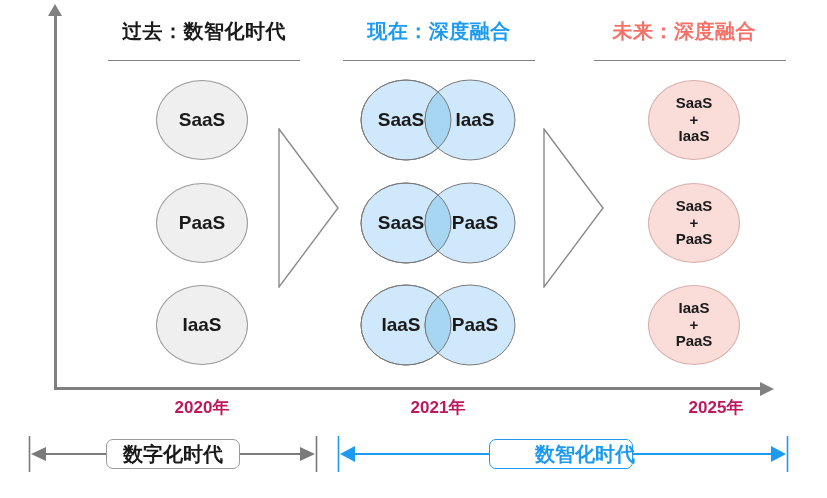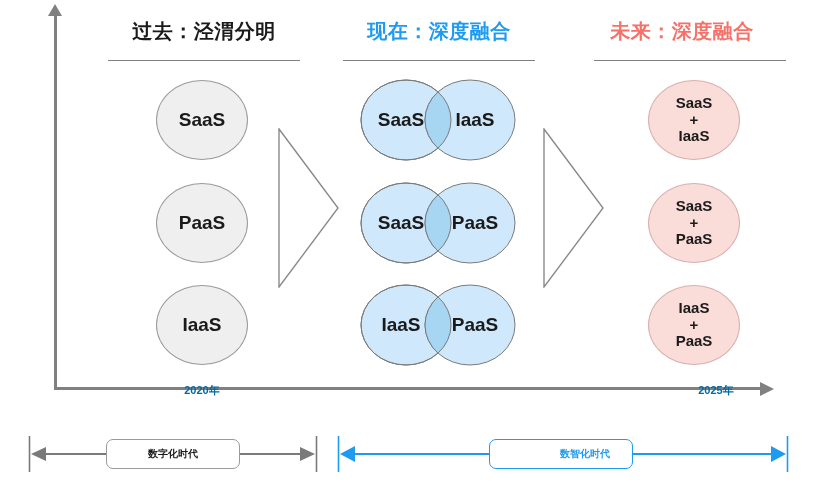--- a/index.html
+++ b/index.html
@@ -120,67 +120,67 @@
   }
   .venn-label.left  { left: 2px;  justify-content: center; }
   .venn-label.right { left: 76px; justify-content: center; }
 
   
   .chevron { position: absolute; }
 
   
   .year {
     position: absolute;
-    top: 378px;
+    top: 396px;
     height: 24px;
     line-height: 24px;
     text-align: center;
-    font-size: 11px;
-    font-weight: bold;
-    color: #0369a1;
+    font-size: 17px;
+    font-weight: bold;
+    color: #be185d;
     white-space: nowrap;
   }
 
   
   .era { position: absolute; top: 430px; height: 48px; }
   .era svg { display: block; }
   .era-pill {
     position: absolute;
     top: 9px;
     height: 30px;
     box-sizing: border-box;
     border-radius: 7px;
     background: #ffffff;
     display: flex;
     align-items: center;
     justify-content: center;
-    font-size: 10px;
+    font-size: 20px;
     font-weight: bold;
     white-space: nowrap;
   }
   .era-pill.gray { border: 1px solid #9a9a9a; color: #1a1a1a; }
   .era-pill.blue { border: 1px solid #1e9bf0; color: #1e9bf0; }
 </style>
 </head>
 <body>
 
 <div id="stage">
 
   <div class="axis-v-head"></div>
   <div class="axis-v"></div>
   <div class="axis-h"></div>
   <div class="axis-h-head"></div>
 
-  <div class="col-header" style="left:108px; width:192px; color:#1a1a1a;">过去：泾渭分明</div>
+  <div class="col-header" style="left:108px; width:192px; color:#1a1a1a;">过去：数智化时代</div>
   <div class="col-rule" style="left:108px; width:192px;"></div>
 
   <div class="col-header" style="left:343px; width:192px; color:#1e9bf0;">现在：深度融合</div>
   <div class="col-rule" style="left:343px; width:192px;"></div>
 
-  <div class="col-header" style="left:586px; width:192px; color:#f4726a;">未来：深度融合</div>
+  <div class="col-header" style="left:564px; width:192px; color:#f4726a;text-align:right;">未来：深度融合</div>
   <div class="col-rule" style="left:594px; width:192px;"></div>
 
   <div class="circle circle-past" style="left:156px; top:80px;">SaaS</div>
   <div class="circle circle-past" style="left:156px; top:183px;">PaaS</div>
   <div class="circle circle-past" style="left:156px; top:285px;">IaaS</div>
 
   <div class="chevron" style="left:278px; top:128px;">
     <svg width="62" height="160" viewBox="0 0 62 160">
       <polygon points="1,1 60,80 1,159" fill="none" stroke="#8a8a8a" stroke-width="1.4"></polygon>
     </svg>
@@ -262,20 +262,21 @@
   </div>
   <div class="circle circle-future" style="left:648px; top:285px;">
     <div>
       <div>IaaS</div>
       <div>+</div>
       <div>PaaS</div>
     </div>
   </div>
 
   <div class="year" style="left:136px; width:132px;">2020年</div>
+  <div class="year" style="left:372px; width:132px;">2021年</div>
   <div class="year" style="left:650px; width:132px;text-align:center;">2025年</div>
 
   <div class="era" style="left:28px; width:290px;">
     <svg width="290" height="48" viewBox="0 0 290 48">
       <line x1="1.5" y1="6" x2="1.5" y2="42" stroke="#7a7a7a" stroke-width="1.6"></line>
       <line x1="288.5" y1="6" x2="288.5" y2="42" stroke="#7a7a7a" stroke-width="1.6"></line>
       <line x1="16" y1="24" x2="274" y2="24" stroke="#7a7a7a" stroke-width="2"></line>
       <polygon points="3,24 18,17 18,31" fill="#7a7a7a"></polygon>
       <polygon points="287,24 272,17 272,31" fill="#7a7a7a"></polygon>
     </svg>

